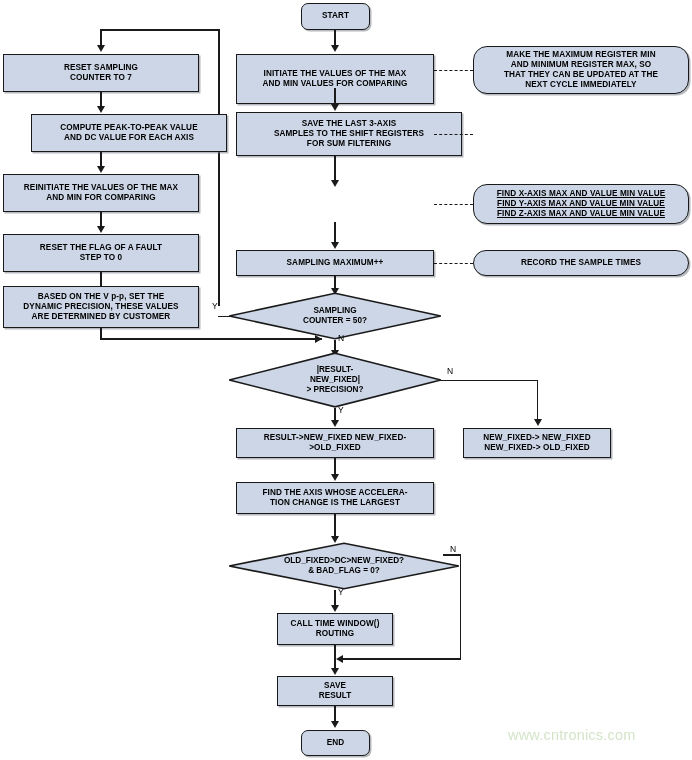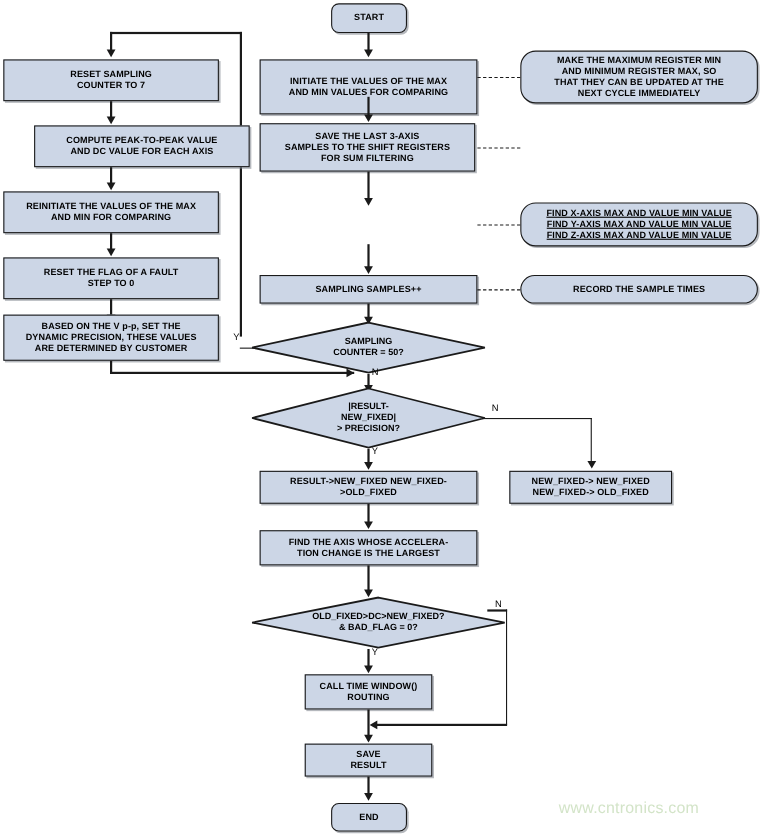--- a/index.html
+++ b/index.html
@@ -167,32 +167,32 @@
 
   <div class="conn v" style="left:334px; top:30px; height:17px;"></div>
   <div class="arrow down" style="left:330.5px; top:45px;"></div>
 
   <div class="node" style="left:236px; top:54px; width:198px; height:50px;">INITIATE THE VALUES OF THE MAX
 AND MIN VALUES FOR COMPARING</div>
 
   <div class="conn v" style="left:334px; top:88px; height:18px;"></div>
   <div class="arrow down" style="left:330.5px; top:104px;"></div>
 
-  <div class="node" style="left:236px; top:112px; width:196px; height:44px;">SAVE THE LAST 3-AXIS
+  <div class="node" style="left:236px; top:112px; width:226px; height:44px;">SAVE THE LAST 3-AXIS
 SAMPLES TO THE SHIFT REGISTERS
 FOR SUM FILTERING</div>
 
   <div class="conn v" style="left:334px; top:156px; height:26px;"></div>
   <div class="arrow down" style="left:330.5px; top:180px;"></div>
 
 
   <div class="conn v" style="left:334px; top:222px; height:22px;"></div>
   <div class="arrow down" style="left:330.5px; top:242px;"></div>
 
-  <div class="node" style="left:236px; top:250px; width:198px; height:26px;">SAMPLING SAMPLES++</div>
+  <div class="node" style="left:236px; top:250px; width:198px; height:26px;">SAMPLING MAXIMUM++</div>
 
   <div class="conn v" style="left:334px; top:276px; height:16px;"></div>
   <div class="arrow down" style="left:330.5px; top:288px;"></div>
 
   <div class="diamond" style="left:228px; top:292px; width:214px; height:48px;">
     <svg viewBox="0 0 214 48" preserveAspectRatio="none">
       <polygon points="107,1.2 212.8,24 107,46.8 1.2,24" fill="#ccd6e6" stroke="#1a1a1a" stroke-width="1.6"></polygon>
     </svg>
     <div class="dlabel">SAMPLING
 COUNTER = 50?</div>

